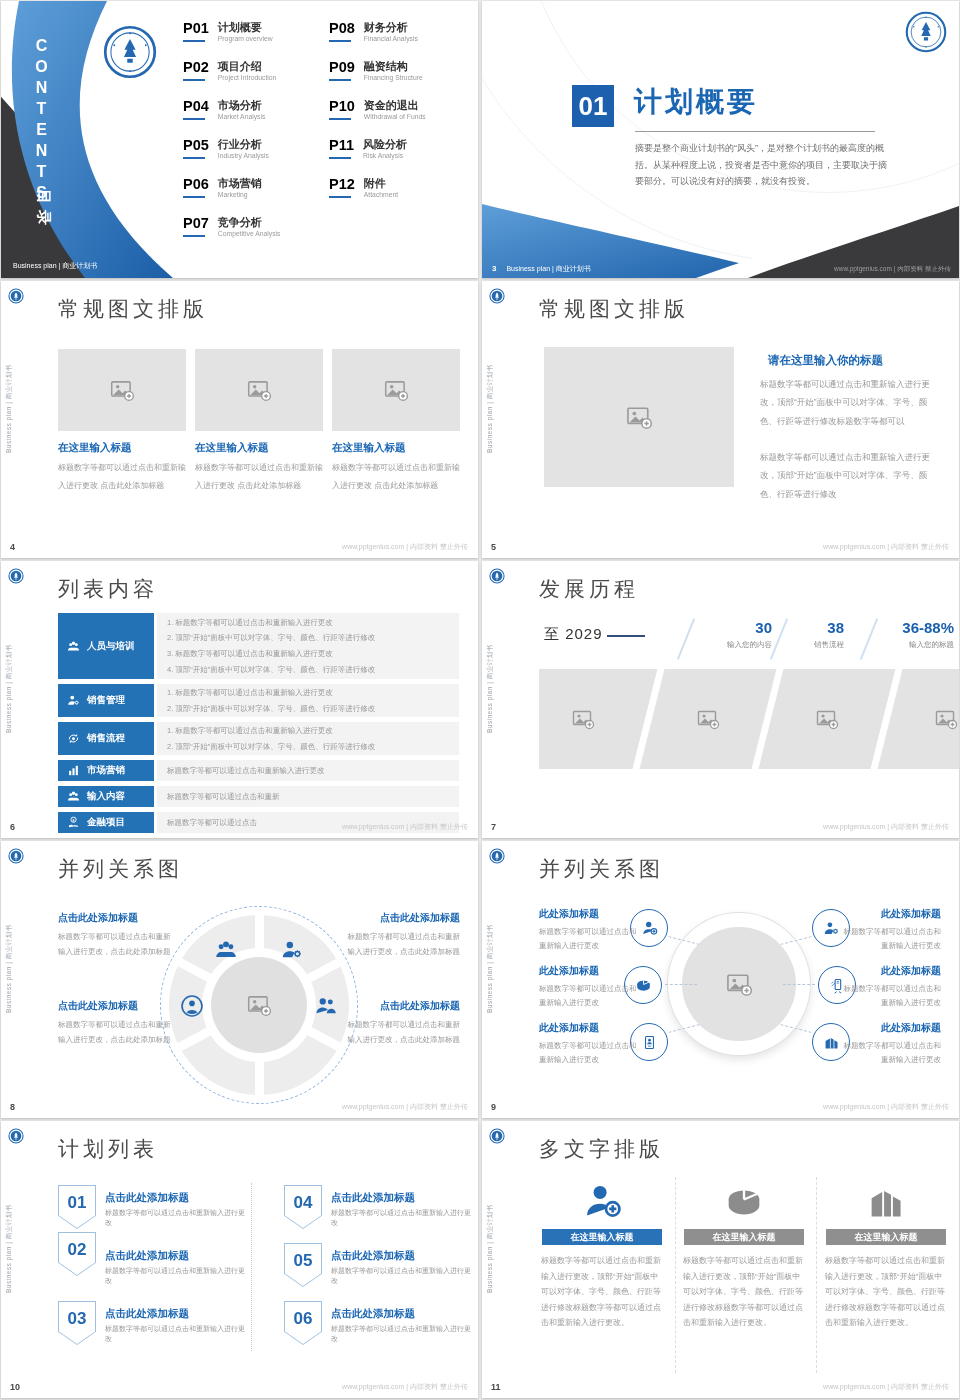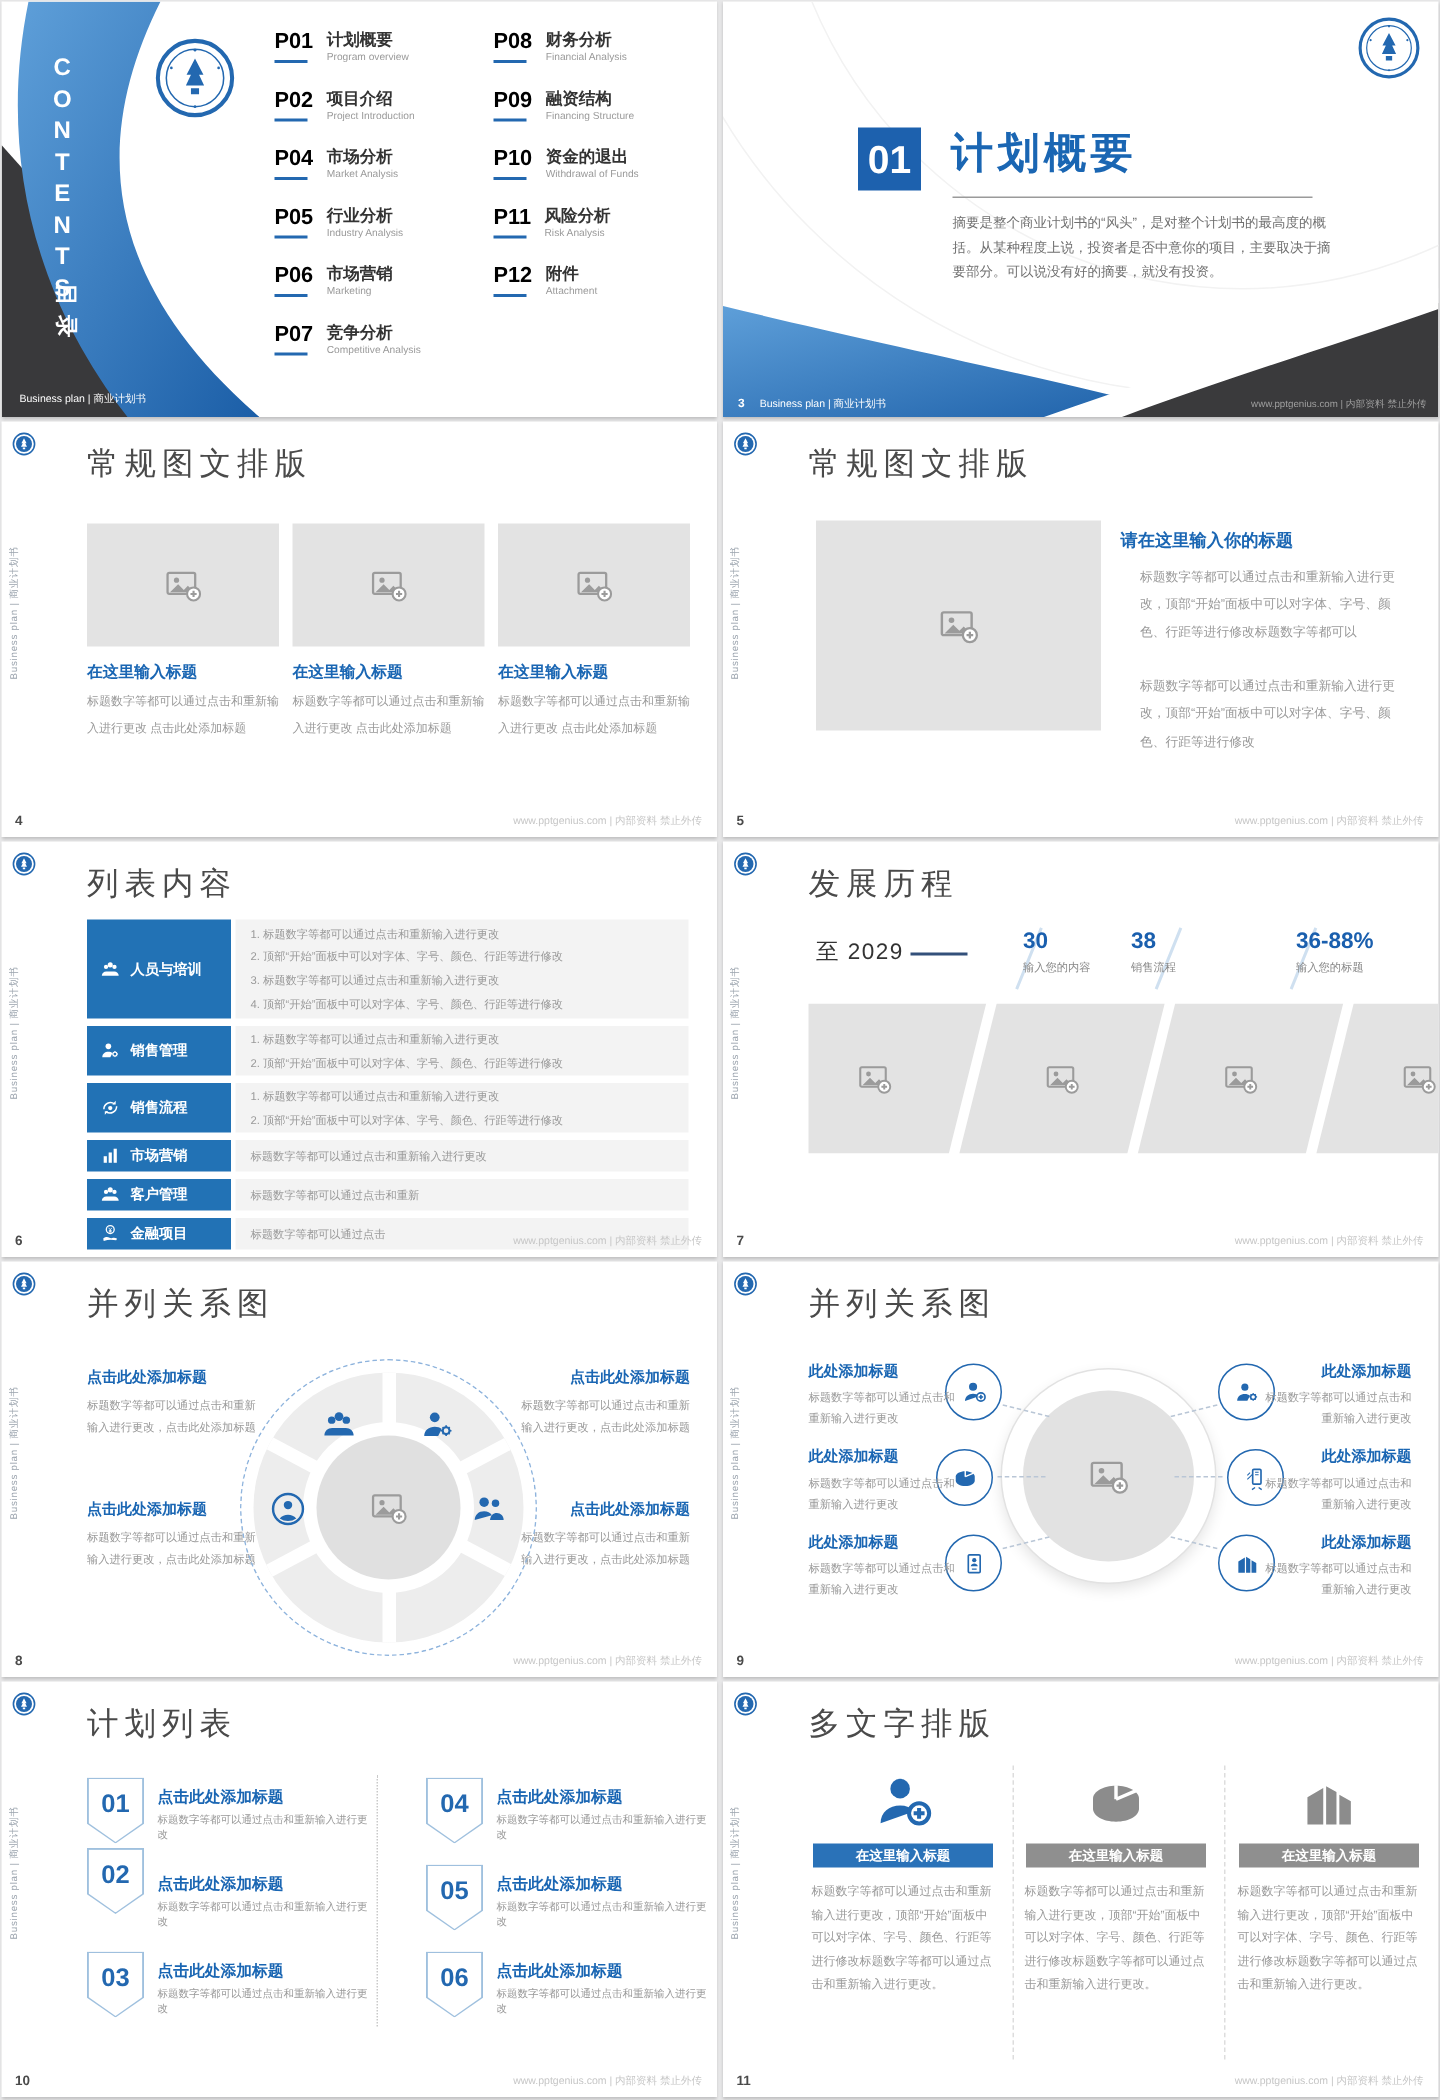--- a/index.html
+++ b/index.html
@@ -37,32 +37,32 @@
   .s2-bottom{position:absolute;left:0;bottom:0;width:477px;height:100px}
   .s2-foot-l{position:absolute;left:10px;bottom:4px;color:#fff;font-size:7px;display:flex;gap:10px;align-items:baseline}
   .s2-foot-l b{font-size:8px}
   .s2-foot-r{position:absolute;right:8px;bottom:4px;color:#9f9f9f;font-size:6.5px}
   
   .s3-ph{position:absolute;top:68px;width:128px;height:82px}
   .s3-t{position:absolute;top:160px;font-size:10.5px;font-weight:bold;width:130px}
   .s3-b{position:absolute;top:178px;width:132px;font-size:8px;color:#999;line-height:2.25}
   
   .s4-ph{position:absolute;left:62px;top:66px;width:190px;height:140px}
-  .s4-h{position:absolute;left:265px;top:72px;font-size:11.5px;font-weight:bold}
+  .s4-h{position:absolute;left:286px;top:72px;font-size:11.5px;font-weight:bold}
   .s4-p1{position:absolute;left:278px;top:94px;width:182px;font-size:8.5px;color:#999;line-height:2.15}
   .s4-p2{position:absolute;left:278px;top:167px;width:182px;font-size:8.5px;color:#999;line-height:2.15}
   
   .s5-label{position:absolute;left:57px;width:96px;background:#2272b5;color:#fff;display:flex;align-items:center;gap:6px;padding-left:8px;box-sizing:border-box;font-size:9.5px;font-weight:bold}
   .s5-label svg{width:15px;height:15px;flex:0 0 auto;color:#fff}
   .s5-strip{position:absolute;left:156px;width:302px;background:#f3f3f3;color:#999;font-size:7.5px;line-height:2.1;padding:2px 10px;box-sizing:border-box;display:flex;flex-direction:column;justify-content:center}
   
   .s6-year{position:absolute;left:62px;top:64px;font-size:15px;color:#333;letter-spacing:1px}
   .s6-dash{position:absolute;left:125px;top:74px;width:38px;height:1.5px;background:#33507a}
   .s6-slash{position:absolute;top:56px;width:2px;height:44px;background:#cfe0f0;transform:rotate(22deg)}
-  .s6-stat{position:absolute;top:58px;width:90px;text-align:left}
+  .s6-stat{position:absolute;top:58px;width:90px;text-align:right}
   .s6-v{font-size:15px;font-weight:bold;color:#1a5fae}
   .s6-l{font-size:7.5px;color:#888;margin-top:4px}
   .s6-strip{position:absolute;left:57px;top:108px;width:420px;height:100px;overflow:hidden;display:flex}
   .s6-par{flex:0 0 112px;margin-right:7px;background:#e3e3e3;transform:skewX(-14deg);display:flex;align-items:center;justify-content:center;color:#9b9b9b}
   .s6-par:first-child{margin-left:-18px;flex-basis:124px}
   .s6-par .unskew{transform:skewX(14deg)}
   
   .s7-blk{position:absolute;width:116px}
   .s7-t{font-size:10px;font-weight:bold;margin-bottom:5px}
   .s7-b{font-size:7.5px;color:#999;line-height:1.95}
@@ -436,21 +436,21 @@
         </svg>
         <span>市场营销</span>
       </div>
     <div class="s5-strip" style="top:199px;height:21px">
         <div>标题数字等都可以通过点击和重新输入进行更改</div>
       </div>
     <div class="s5-label" style="top:225px;height:21px">
         <svg viewBox="0 0 24 24">
           <use href="#sym-group"></use>
         </svg>
-        <span>客户管理</span>
+        <span>输入内容</span>
       </div>
     <div class="s5-strip" style="top:225px;height:21px">
         <div>标题数字等都可以通过点击和重新</div>
       </div>
     <div class="s5-label" style="top:251px;height:21px">
         <svg viewBox="0 0 24 24">
           <use href="#sym-coin"></use>
         </svg>
         <span>金融项目</span>
       </div>

